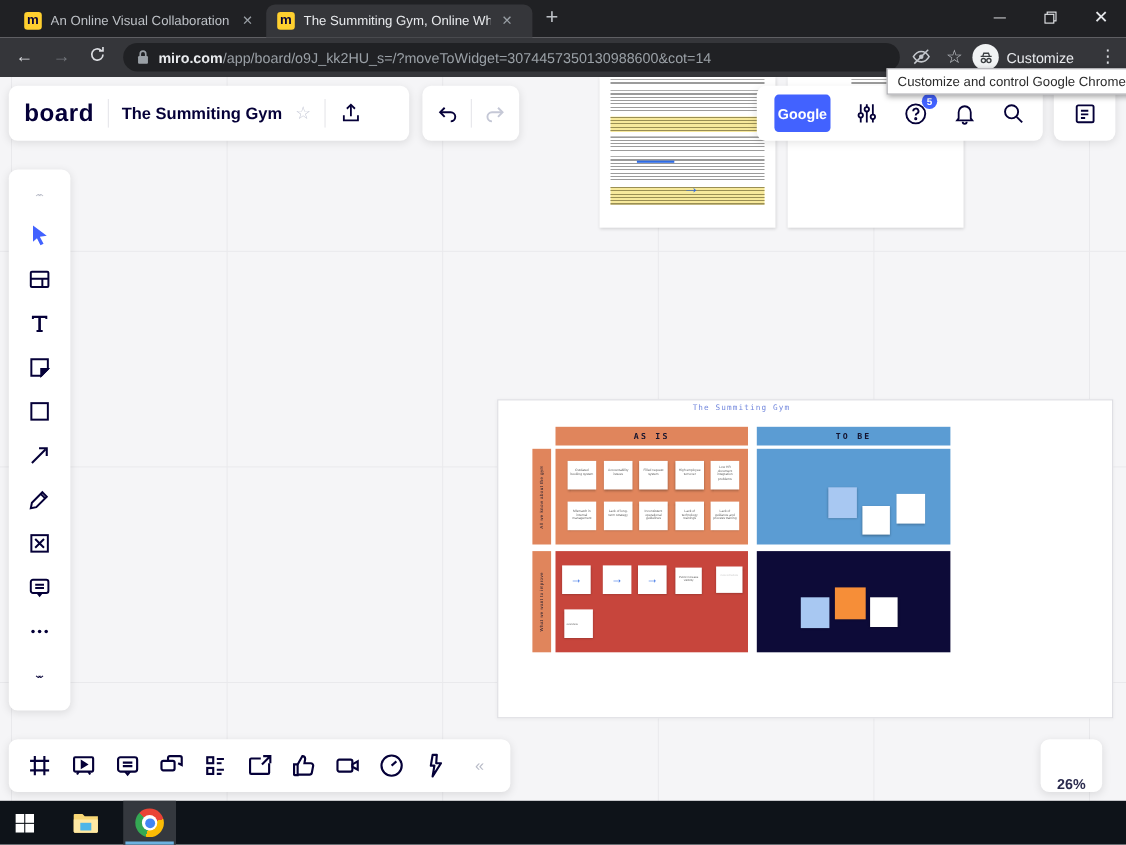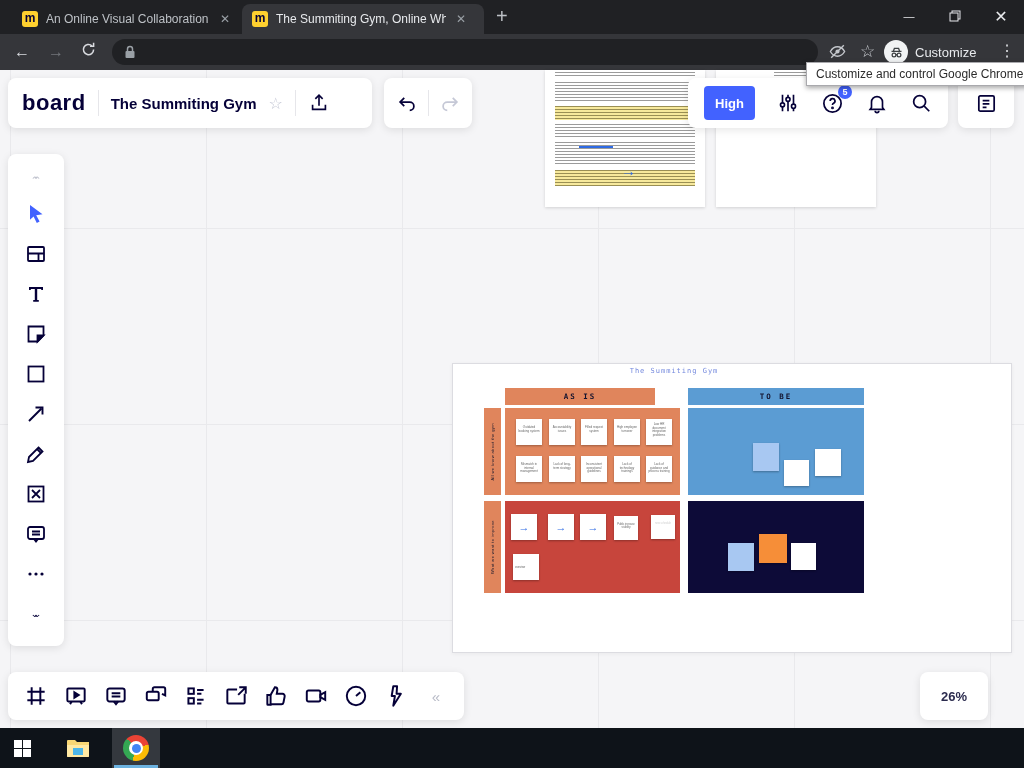--- a/index.html
+++ b/index.html
@@ -67,21 +67,21 @@
   .share-btn { width:68px; height:34px; background:#4262FF; color:#fff; font-size:13px; font-weight:bold; border:none; border-radius:4px; display:flex; align-items:center; justify-content:center; }
   .iconwrap { position:relative; display:flex; align-items:center; justify-content:center; }
   .badge { position:absolute; top:-7px; right:-8px; min-width:14px; height:14px; border-radius:7px; background:#4262FF; color:#fff; font-size:9px; font-weight:bold; display:flex; align-items:center; justify-content:center; padding:0 3px; }
   .hdr-frames { left:958px; top:78px; width:56px; height:50px; display:flex; align-items:center; justify-content:center; }
 
   .left-toolbar { left:8px; top:154px; width:56px; height:492px; display:flex; flex-direction:column; align-items:center; padding-top:12px; }
   .lt-item { height:40px; display:flex; align-items:center; justify-content:center; width:100%; }
 
   .bottom-bar { left:8px; top:672px; width:456px; height:48px; display:flex; align-items:center; padding-left:8px; }
   .bb-item { width:40px; height:48px; display:flex; align-items:center; justify-content:center; }
-  .zoom-card { left:920px; top:672px; width:68px; height:48px; display:flex; align-items:center; justify-content:center; font-size:13px; font-weight:bold; color:#2B2B4E; }
+  .zoom-card { left:946px; top:672px; width:56px; height:48px; display:flex; align-items:flex-end; justify-content:center; font-size:13px; font-weight:bold; color:#2B2B4E; }
 
   .chev { color:#B8BBC7; font-size:11px; line-height:9px; text-align:center; letter-spacing:0; }
   .chev.dark { color:#050038; }
 
   
   .taskbar { position:absolute; left:0; top:728px; width:1024px; height:40px; background:#0E1319; display:flex; align-items:center; }
   .tb-slot { width:44px; height:40px; display:flex; align-items:center; justify-content:center; position:relative; }
   .tb-slot.active { background:#34383E; }
   .tb-slot.active .underline { position:absolute; bottom:0; left:2px; right:2px; height:3px; background:#6CB2E0; }
   .chrome-ball { width:26px; height:26px; border-radius:50%; background:conic-gradient(from -45deg,#EA4335 0deg 120deg,#FBBC05 120deg 240deg,#34A853 240deg 360deg); position:relative; }
@@ -126,20 +126,21 @@
     <svg class="ic" width="17" height="17" viewBox="0 0 20 20">
         <path d="M16 10a6 6 0 1 1-2-4.4" fill="none" stroke="#DADCE0" stroke-width="1.8"></path>
         <path d="M16 2v4.2h-4.2" fill="none" stroke="#DADCE0" stroke-width="1.8"></path>
       </svg>
   </span>
   <div class="omnibox">
     <svg class="ic" width="12" height="14" viewBox="0 0 12 14">
         <rect x="1.5" y="6" width="9" height="7" rx="1" fill="#9AA0A6"></rect>
         <path d="M3.5 6V4a2.5 2.5 0 0 1 5 0v2" fill="none" stroke="#9AA0A6" stroke-width="1.5"></path>
       </svg>
+    <span class="url"><span class="host">miro.com</span><span class="path">/app/board/o9J_kk2HU_s=/?moveToWidget=3074457350130988600&amp;cot=14</span></span>
   </div>
   <span class="abs" style="left:828px; top:42px;">
     <svg class="ic" width="19" height="19" viewBox="0 0 24 24">
         <path d="M3 12s3.5-6 9-6 9 6 9 6-3.5 6-9 6-9-6-9-6z" fill="none" stroke="#C4C7CC" stroke-width="1.8"></path>
         <circle cx="12" cy="12" r="2.6" fill="#C4C7CC"></circle>
         <path d="M4 20 20 4" stroke="#C4C7CC" stroke-width="1.8"></path>
       </svg>
   </span>
   <span class="abs" style="left:860px; top:41px; color:#C4C7CC; font-size:17px;">☆</span>
   <div class="incog-chip">
@@ -170,21 +171,21 @@
       <span class="doc-arrow" style="left:76px; top:92px;">→</span>
     </div>
 
     <div class="doc" style="left:716px; top:0px; width:160px; height:137px;">
       <div class="para" style="height:9px; margin:2px 10px 0 58px;"></div>
     </div>
 
     <div class="frame">
       <div class="frame-title">The Summiting Gym</div>
 
-      <div class="qhdr" style="left:52px; width:150px; background:#E0855C;">AS IS</div>
+      <div class="qhdr" style="left:52px; width:175px; background:#E0855C;">AS IS</div>
       <div class="qhdr" style="left:235px; width:176px; background:#5B9CD3;">TO BE</div>
 
       <div class="strip" style="top:44px; height:87px;">
           <span>All we know about the gym</span>
         </div>
       <div class="strip" style="top:137px; height:92px;">
           <span>What we want to improve</span>
         </div>
 
       <div class="quad" style="left:52px; top:44px; width:175px; height:87px; background:#E0855C;">
@@ -280,21 +281,21 @@
     <span class="vdiv"></span>
     <span>
       <svg class="ic" width="22" height="22" viewBox="0 0 24 24" fill="none" stroke="#C5C8D6" stroke-width="1.9">
           <path d="M19 11H9a4.5 4.5 0 0 0 0 9"></path>
           <path d="M15 6.5 19.5 11 15 15.5"></path>
         </svg>
     </span>
   </div>
 
   <div class="card hdr-right">
-    <button class="share-btn">High</button>
+    <button class="share-btn">Google</button>
     <span class="iconwrap">
       <svg class="ic" width="22" height="22" viewBox="0 0 24 24" fill="none" stroke="#050038" stroke-width="1.8">
           <path d="M6 3v18M12 3v18M18 3v18"></path>
           <circle cx="6" cy="14" r="2.2" fill="#fff"></circle>
           <circle cx="12" cy="8" r="2.2" fill="#fff"></circle>
           <circle cx="18" cy="15.5" r="2.2" fill="#fff"></circle>
         </svg>
     </span>
     <span class="iconwrap">
       <svg class="ic" width="23" height="23" viewBox="0 0 24 24" fill="none" stroke="#050038" stroke-width="1.8">

